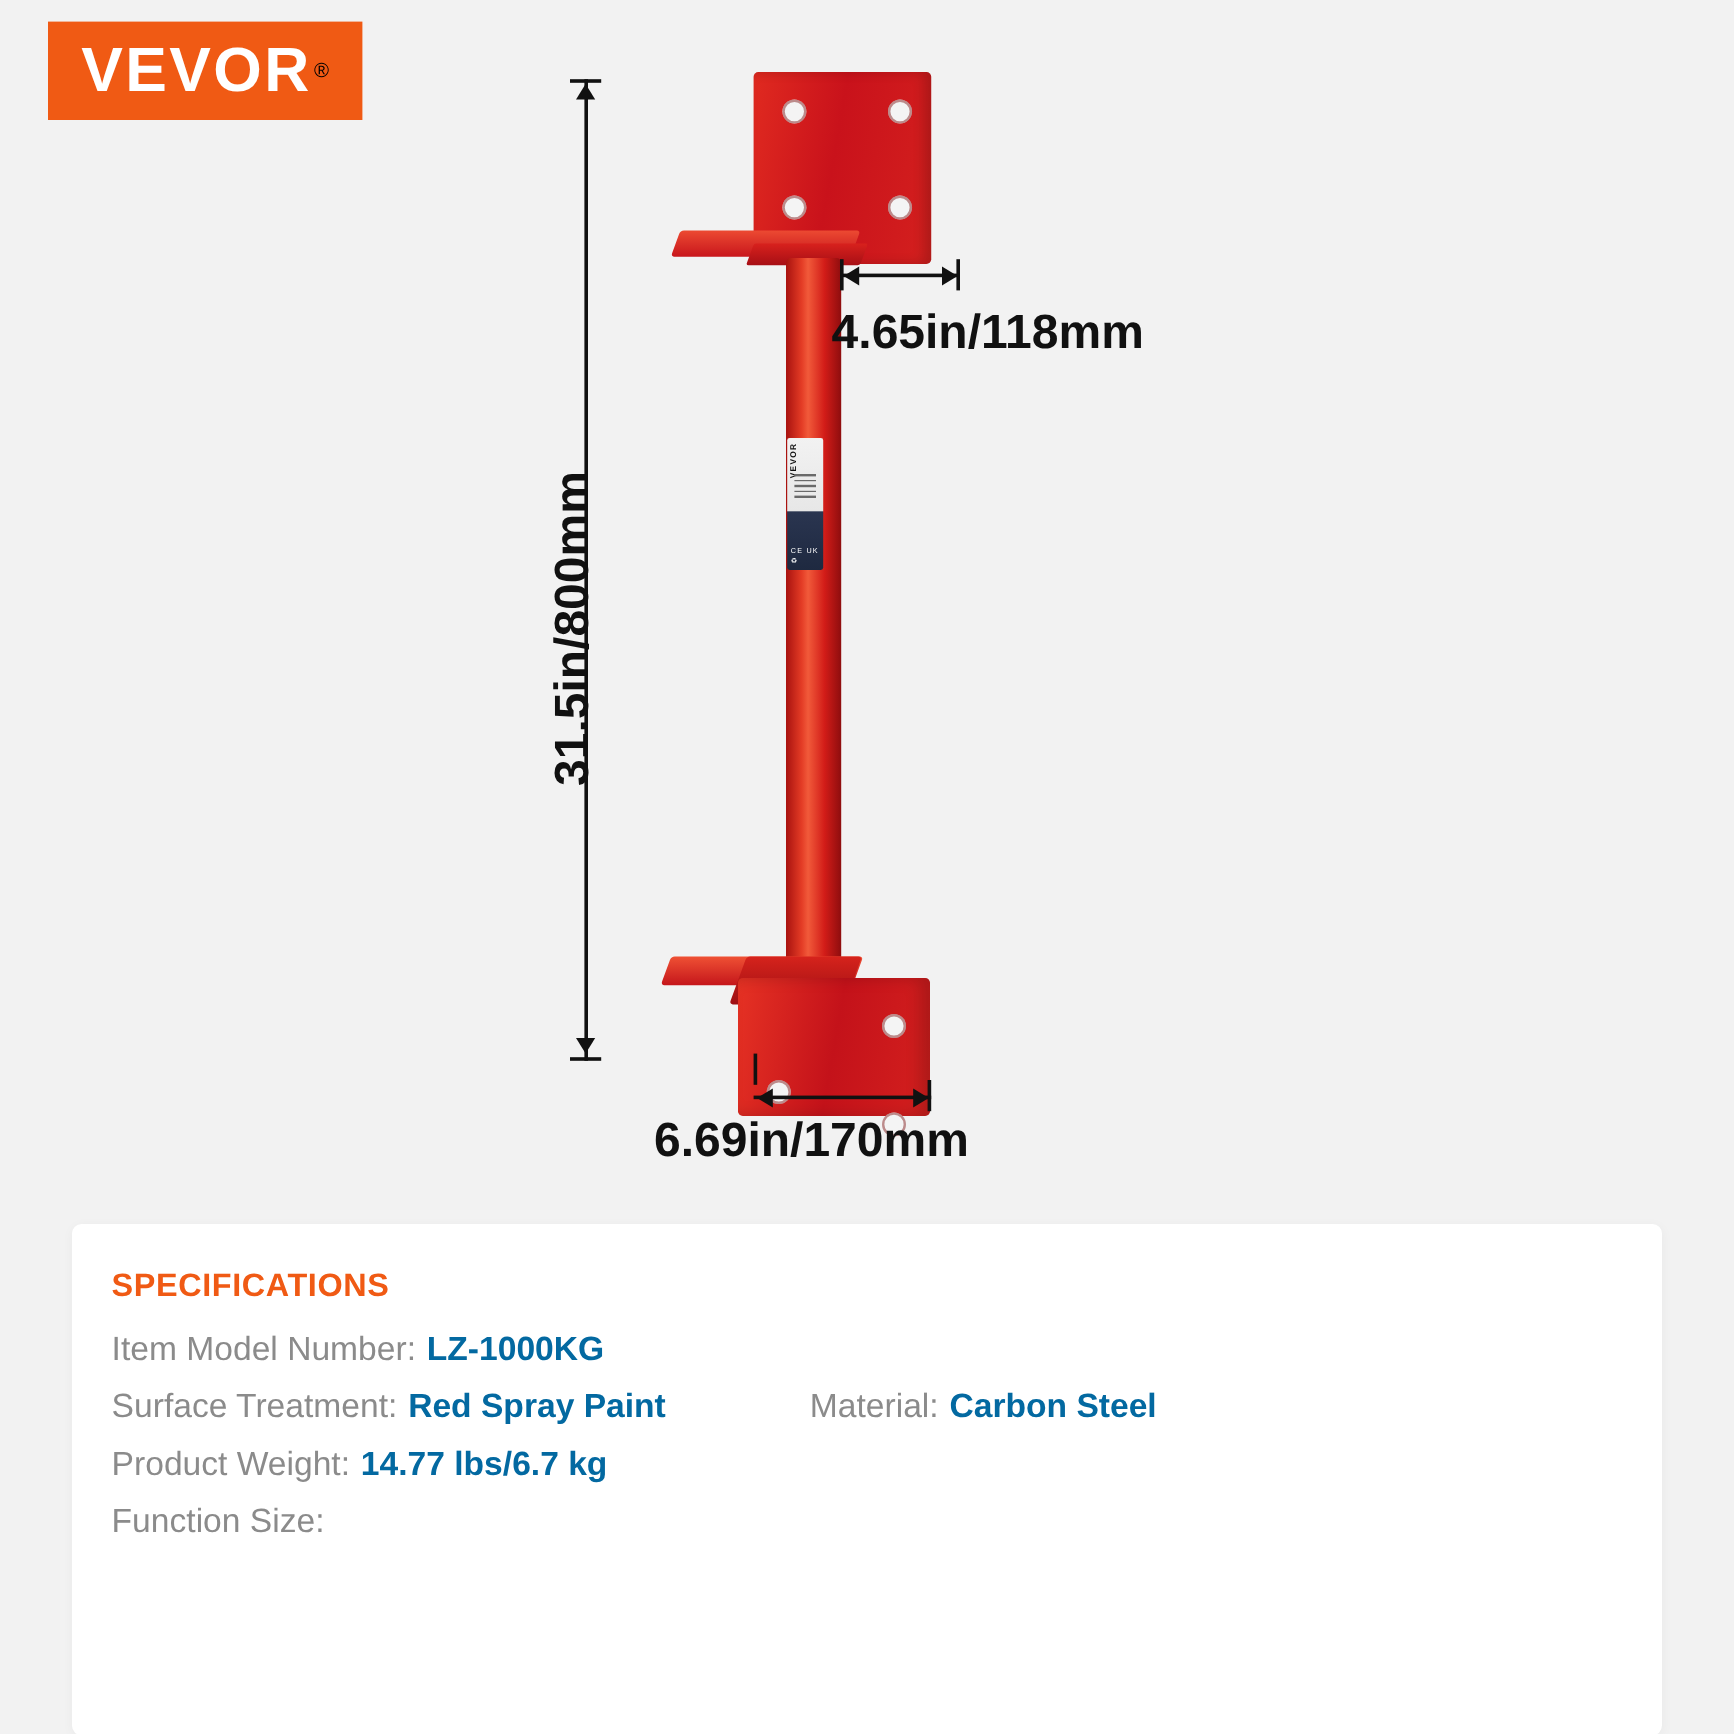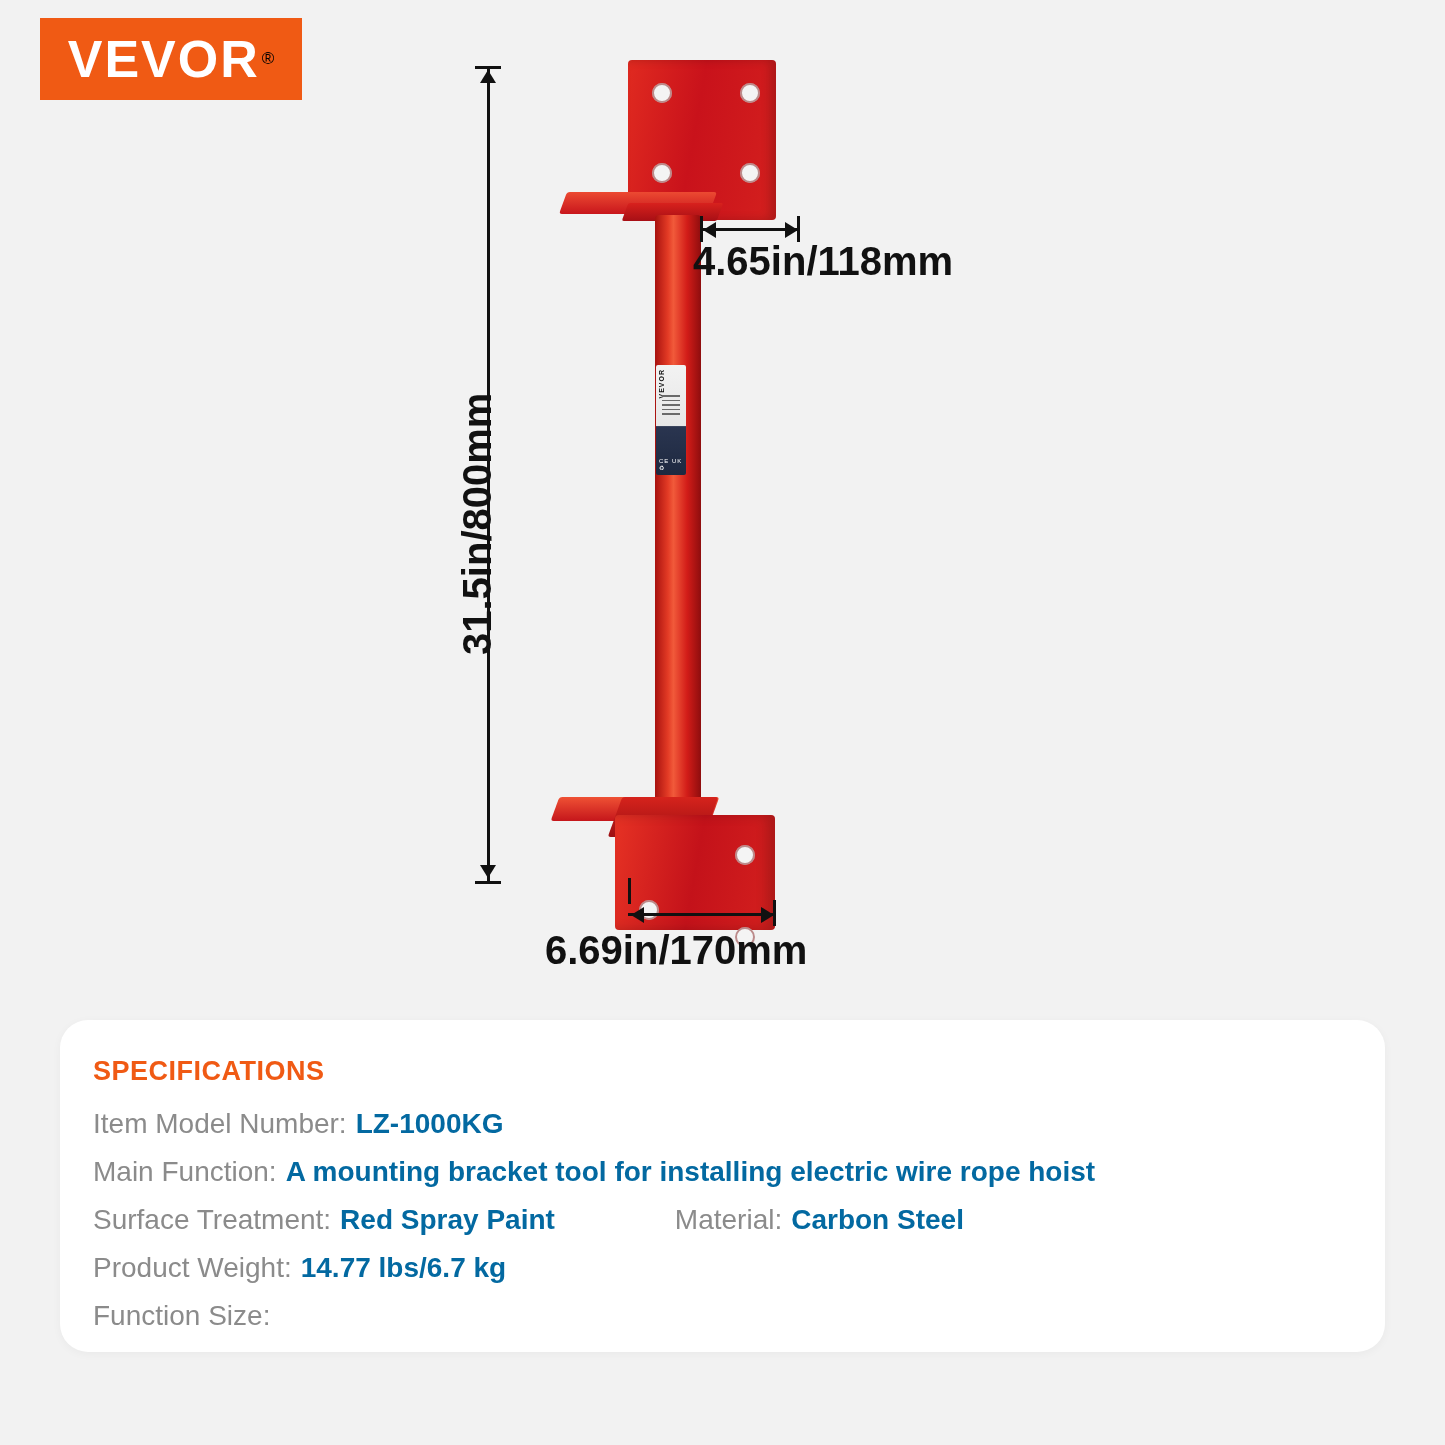--- a/index.html
+++ b/index.html
@@ -156,23 +156,23 @@
   }
   .rot-label{
     transform:rotate(-90deg);
     transform-origin:left top;
   }
 
   
   .spec-card{
     position:absolute;
     left:60px;top:1020px;
-    width:1325px;height:332px;
+    width:1325px;height:426px;
     background:#ffffff;
-    border-radius:28px;
+    border-radius:8px;
     box-shadow:0 2px 10px rgba(0,0,0,.04);
   }
   .spec-title{
     position:absolute;left:33px;top:36px;
     color:#f05a14;
     font-size:27px;
     font-weight:bold;
     letter-spacing:.5px;
   }
   .spec-rows{
@@ -235,21 +235,21 @@
   <div class="arrow arrow-down" style="left:480px;top:865px;"></div>
   <div class="dim-label rot-label" style="left:455px;top:655px;">31.5in/800mm</div>
 </div>
 
 <div>
   <div class="dim-line h-line" style="left:700px;top:228px;width:100px;"></div>
   <div class="tick tick-v" style="left:700px;top:216px;"></div>
   <div class="tick tick-v" style="left:797px;top:216px;"></div>
   <div class="arrow arrow-left" style="left:703px;top:222px;"></div>
   <div class="arrow arrow-right" style="left:785px;top:222px;"></div>
-  <div class="dim-label" style="left:693px;top:239px;">4.65in/118mm</div>
+  <div class="dim-label" style="left:693px;top:255px;">4.65in/118mm</div>
 </div>
 
 <div>
   <div class="dim-line h-line" style="left:628px;top:913px;width:148px;"></div>
   <div class="tick tick-v" style="left:628px;top:878px;"></div>
   <div class="tick tick-v" style="left:773px;top:900px;"></div>
   <div class="arrow arrow-left" style="left:631px;top:907px;"></div>
   <div class="arrow arrow-right" style="left:761px;top:907px;"></div>
   <div class="dim-label" style="left:545px;top:928px;">6.69in/170mm</div>
 </div>
@@ -257,24 +257,20 @@
 <div class="spec-card">
   <div class="spec-title">SPECIFICATIONS</div>
 
   <div class="spec-rows">
 
     <div class="spec-row">
       <span class="spec-key">Item Model Number:</span>
       <span class="spec-val">LZ-1000KG</span>
     </div>
 
-    <div class="spec-row">
-      <span class="spec-key">Main Function:</span>
-      <span class="spec-val">A mounting bracket tool for installing electric wire rope hoist</span>
-    </div>
 
     <div class="spec-row">
       <span class="spec-key">Surface Treatment:</span>
       <span class="spec-val">Red Spray Paint</span>
       <span class="second">
         <span class="spec-key">Material:</span>
         <span class="spec-val">Carbon Steel</span>
       </span>
     </div>
 

